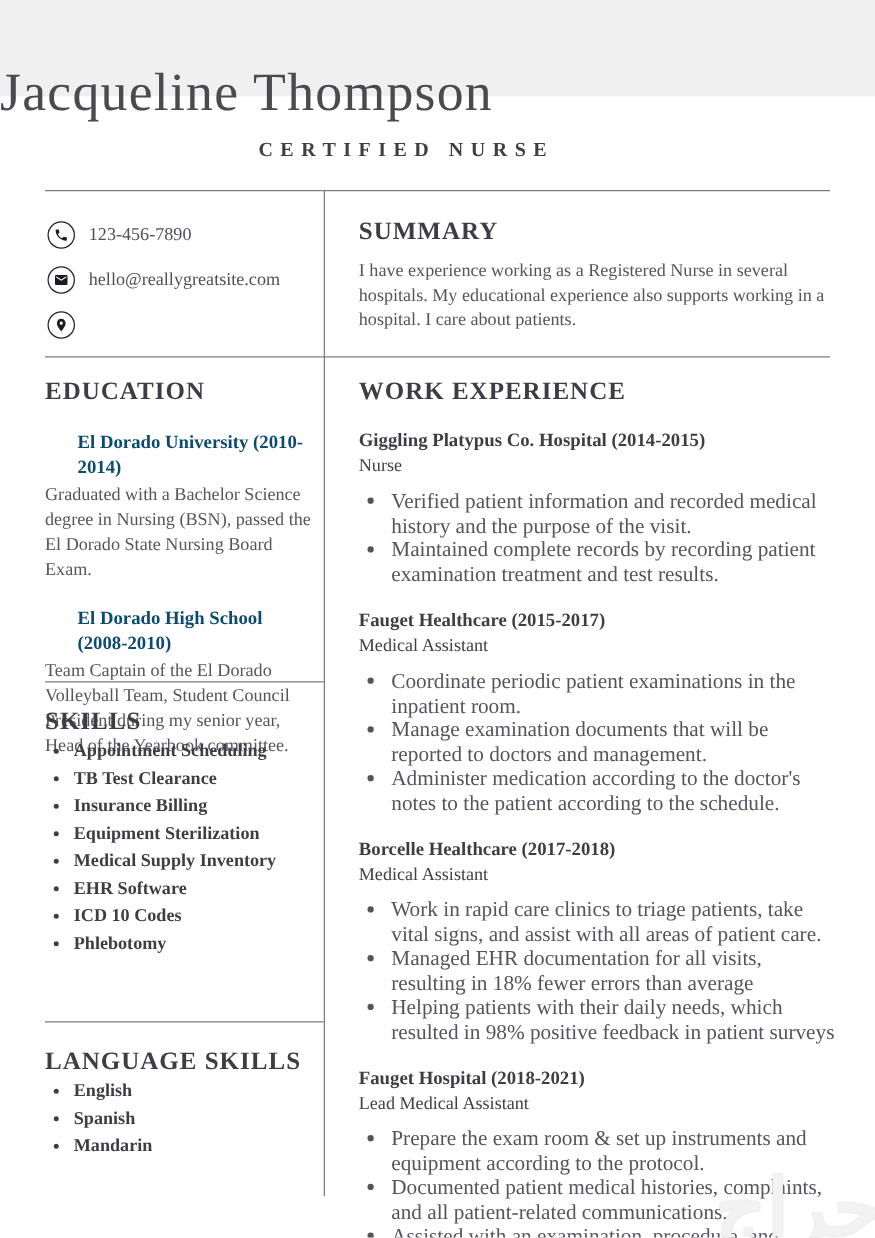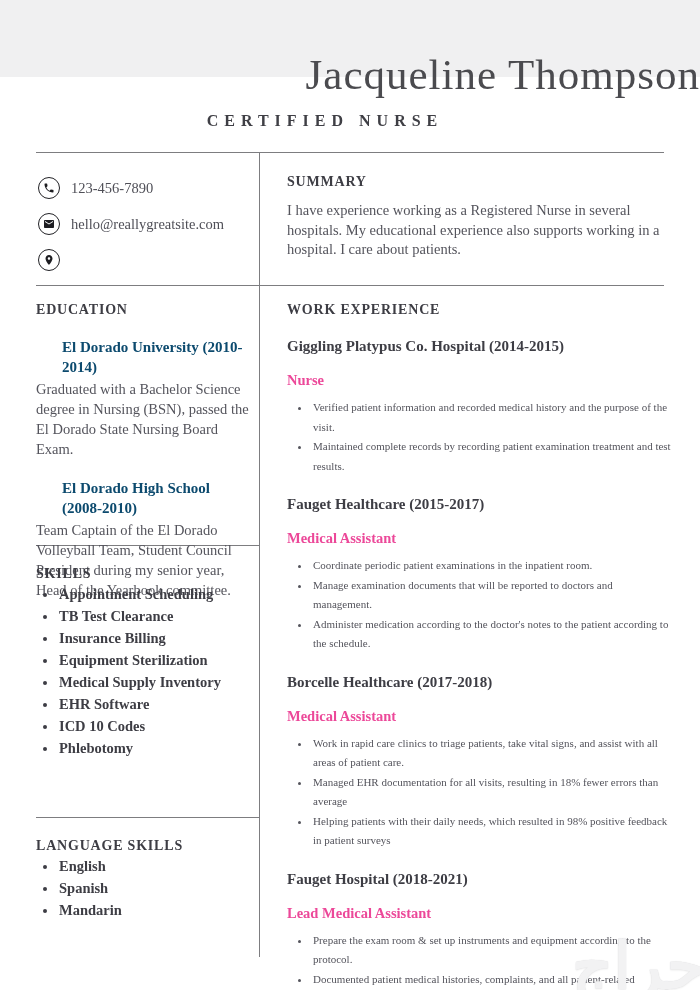--- a/index.html
+++ b/index.html
@@ -12,21 +12,21 @@
     color: #54545c;
     overflow: hidden;
   }
   .top-band {
     position: absolute; left: 0; top: 0;
     width: 700px; height: 77px;
     background: #f0f0f1;
   }
   .name {
     position: absolute; left: 0; top: 50px; width: 700px;
-    text-align: right;
+    text-align: left;
     font-size: 43px; font-weight: 500;
     color: #4b4b4f;
     letter-spacing: 1px;
   }
   .subtitle {
     position: absolute; left: 0; top: 112px; width: 650px;
     text-align: center;
     font-size: 16px; font-weight: 700;
     letter-spacing: 6px;
     color: #3f3f45;
@@ -54,33 +54,33 @@
   .icon-circle {
     width: 22px; height: 22px; border-radius: 50%;
     border: 1.4px solid #222226;
     display: flex; align-items: center; justify-content: center;
     flex: 0 0 auto;
   }
   .icon-circle svg { width: 12px; height: 12px; fill: #1d1d21; }
   .contact-text { font-size: 14.5px; color: #4f4f57; }
   
   .sec-heading {
-    font-size: 14px; font-weight: 700; letter-spacing: 0.8px;
+    font-size: 20px; font-weight: 700; letter-spacing: 0.8px;
     color: #3d3d44;
   }
   
   .summary-block { position: absolute; left: 287px; top: 174px; width: 380px; }
   .summary-text { margin-top: 11px; font-size: 14.5px; line-height: 19.5px; color: #54545c; }
   .work-block { position: absolute; left: 287px; top: 302px; width: 384px; }
   .job { margin-top: 20px; }
   .job:first-of-type { margin-top: 21px; }
   .job-title { font-size: 15px; font-weight: 700; color: #3d3d44; }
-  .job-role { font-size: 14.5px; color: #ec4899; margin-top: 17px; font-weight: bold; }
+  .job-role { font-size: 14.5px; color: #404040; margin-top: 3px; }
   .job ul { margin: 9px 0 0 0; padding-left: 24px; }
-  .job li { font-size: 11px; line-height: 19.5px; color: #54545c; padding-left: 2px; }
+  .job li { font-size: 17px; line-height: 19.5px; color: #54545c; padding-left: 2px; }
   
   .education-block { position: absolute; left: 36px; top: 302px; width: 215px; }
   .edu-entry { margin-top: 19px; }
   .edu-title { font-size: 15px; font-weight: 700; color: #0c4a6e; line-height: 20px; margin-left: 26px; }
   .edu-desc { font-size: 14.5px; line-height: 20px; color: #54545c; margin-top: 2px; }
   .skills-block { position: absolute; left: 36px; top: 566px; width: 222px; }
   .skills-block ul, .language-block ul { margin: 1px 0 0 0; padding-left: 22px; }
   .skills-block li, .language-block li {
     font-size: 14.5px; font-weight: 700; color: #3d3d44;
     line-height: 22px; padding-left: 1px;

